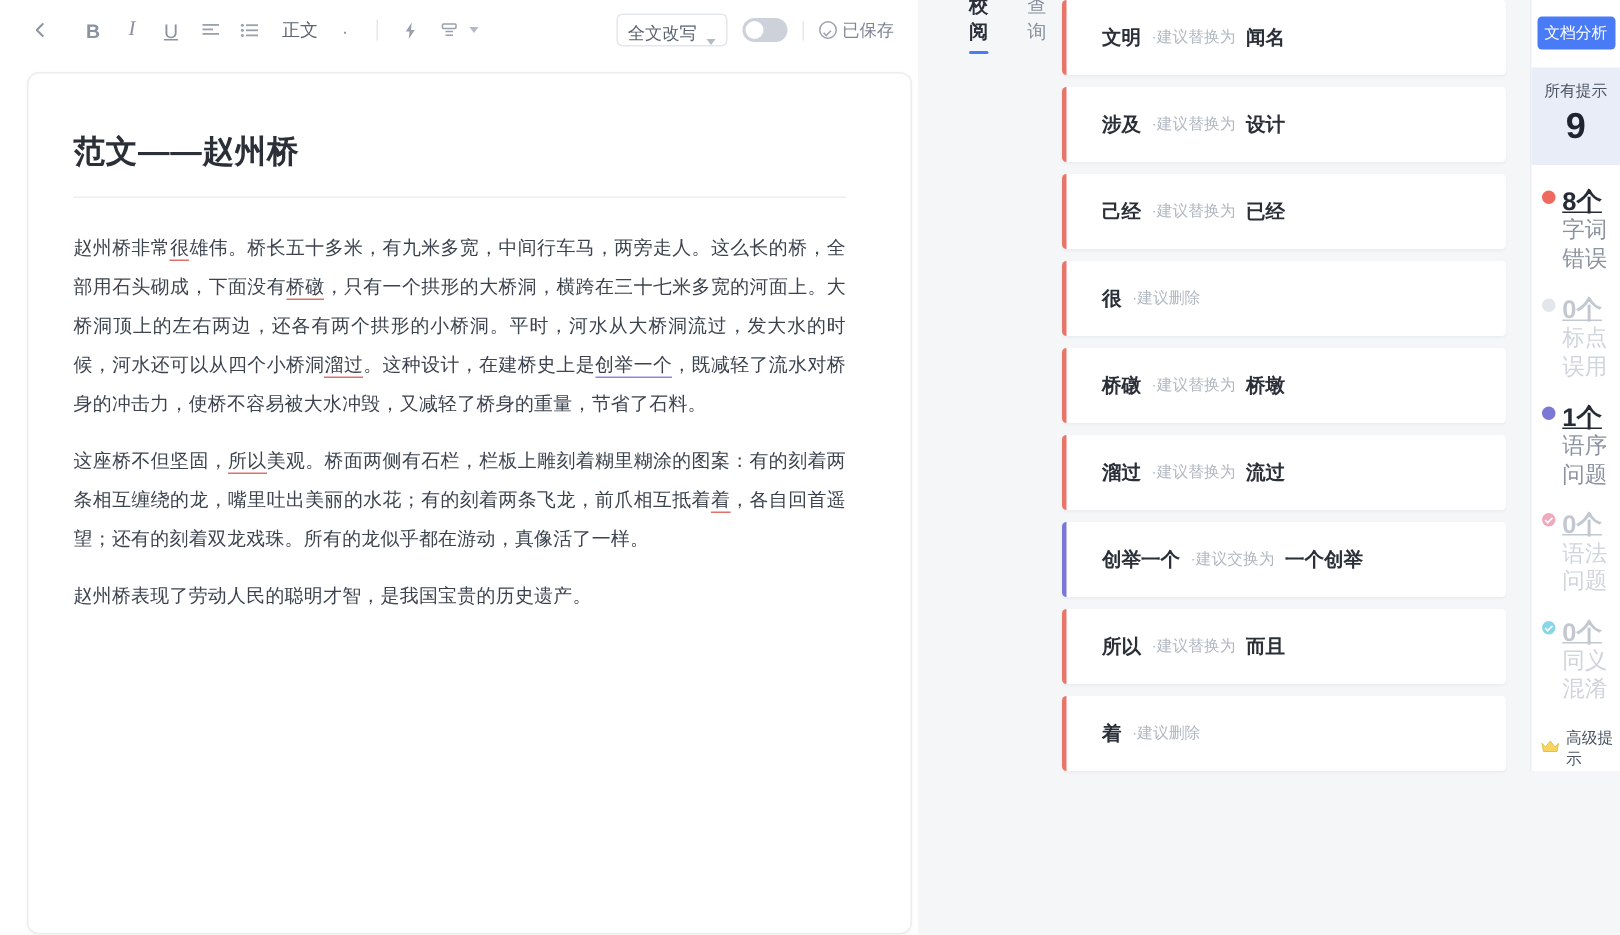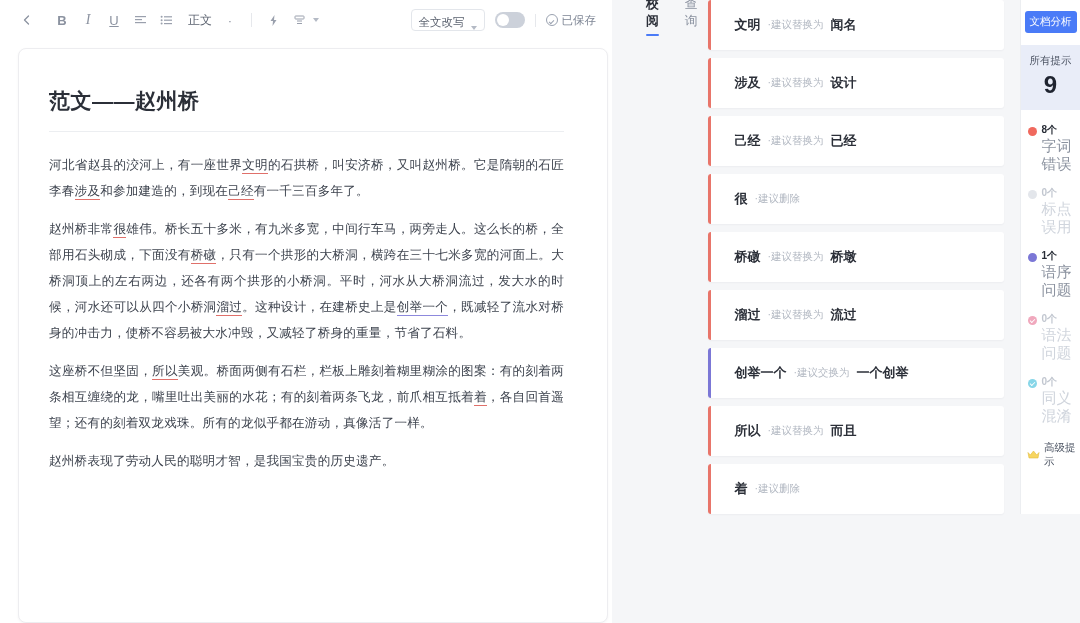--- a/index.html
+++ b/index.html
@@ -198,21 +198,21 @@
   .dot.purple { background: #7b77d6; }
   .dot.pink { background: #f0a8bd; position: relative; }
   .dot.cyan { background: #87d6e8; position: relative; }
   .dot.pink::after, .dot.cyan::after {
     content: ""; position: absolute; left: 2px; top: 3px;
     width: 3.5px; height: 1.8px;
     border-left: 1.2px solid #fff; border-bottom: 1.2px solid #fff;
     transform: rotate(-45deg);
   }
   .stat-txt { display: flex; flex-direction: column; line-height: 1.25; }
-  .stat-num { font-size: 10px; font-weight: bold; color: #262b35; }
+  .stat-num { font-size: 17px; font-weight: bold; color: #262b35; text-decoration: underline; }
   .stat-name { font-size: 15px; color: #8c93a0; }
   .stat.off .stat-num { color: #c2c7d0; }
   .stat.off .stat-name { color: #d0d5dd; }
   .adv {
     display: flex; align-items: center; gap: 4px;
     padding-left: 6px; margin-top: 2px; cursor: pointer;
   }
   .adv-label { font-size: 10.5px; color: #4c5463; }
 </style>
 </head>
@@ -285,21 +285,20 @@
           <span class="chk"></span>
           <span>已保存</span>
         </div>
       </div>
     </div>
 
     <div class="doc-wrap">
       <div class="doc-card">
         <div class="doc-title">范文——赵州桥</div>
         <div id="doc-body">
-            <div class="doc-p"><span>河北省赵县的洨河上，有一座世界</span><span class="err">文明</span><span>的石拱桥，叫安济桥，又叫赵州桥。它是隋朝的石匠李春</span><span class="err">涉及</span><span>和参加建造的，到现在</span><span class="err">己经</span><span>有一千三百多年了。</span></div>
             <div class="doc-p"><span>赵州桥非常</span><span class="err">很</span><span>雄伟。桥长五十多米，有九米多宽，中间行车马，两旁走人。这么长的桥，全部用石头砌成，下面没有</span><span class="err">桥礅</span><span>，只有一个拱形的大桥洞，横跨在三十七米多宽的河面上。大桥洞顶上的左右两边，还各有两个拱形的小桥洞。平时，河水从大桥洞流过，发大水的时候，河水还可以从四个小桥洞</span><span class="err">溜过</span><span>。这种设计，在建桥史上是</span><span class="order">创举一个</span><span>，既减轻了流水对桥身的冲击力，使桥不容易被大水冲毁，又减轻了桥身的重量，节省了石料。</span></div>
             <div class="doc-p"><span>这座桥不但坚固，</span><span class="err">所以</span><span>美观。桥面两侧有石栏，栏板上雕刻着糊里糊涂的图案：有的刻着两条相互缠绕的龙，嘴里吐出美丽的水花；有的刻着两条飞龙，前爪相互抵着</span><span class="err">着</span><span>，各自回首遥望；还有的刻着双龙戏珠。所有的龙似乎都在游动，真像活了一样。</span></div>
             <div class="doc-p"><span>赵州桥表现了劳动人民的聪明才智，是我国宝贵的历史遗产。</span></div>
           </div>
       </div>
     </div>
   </div>
 
   <div class="sugg-col">
     <div class="sugg-tabs">

